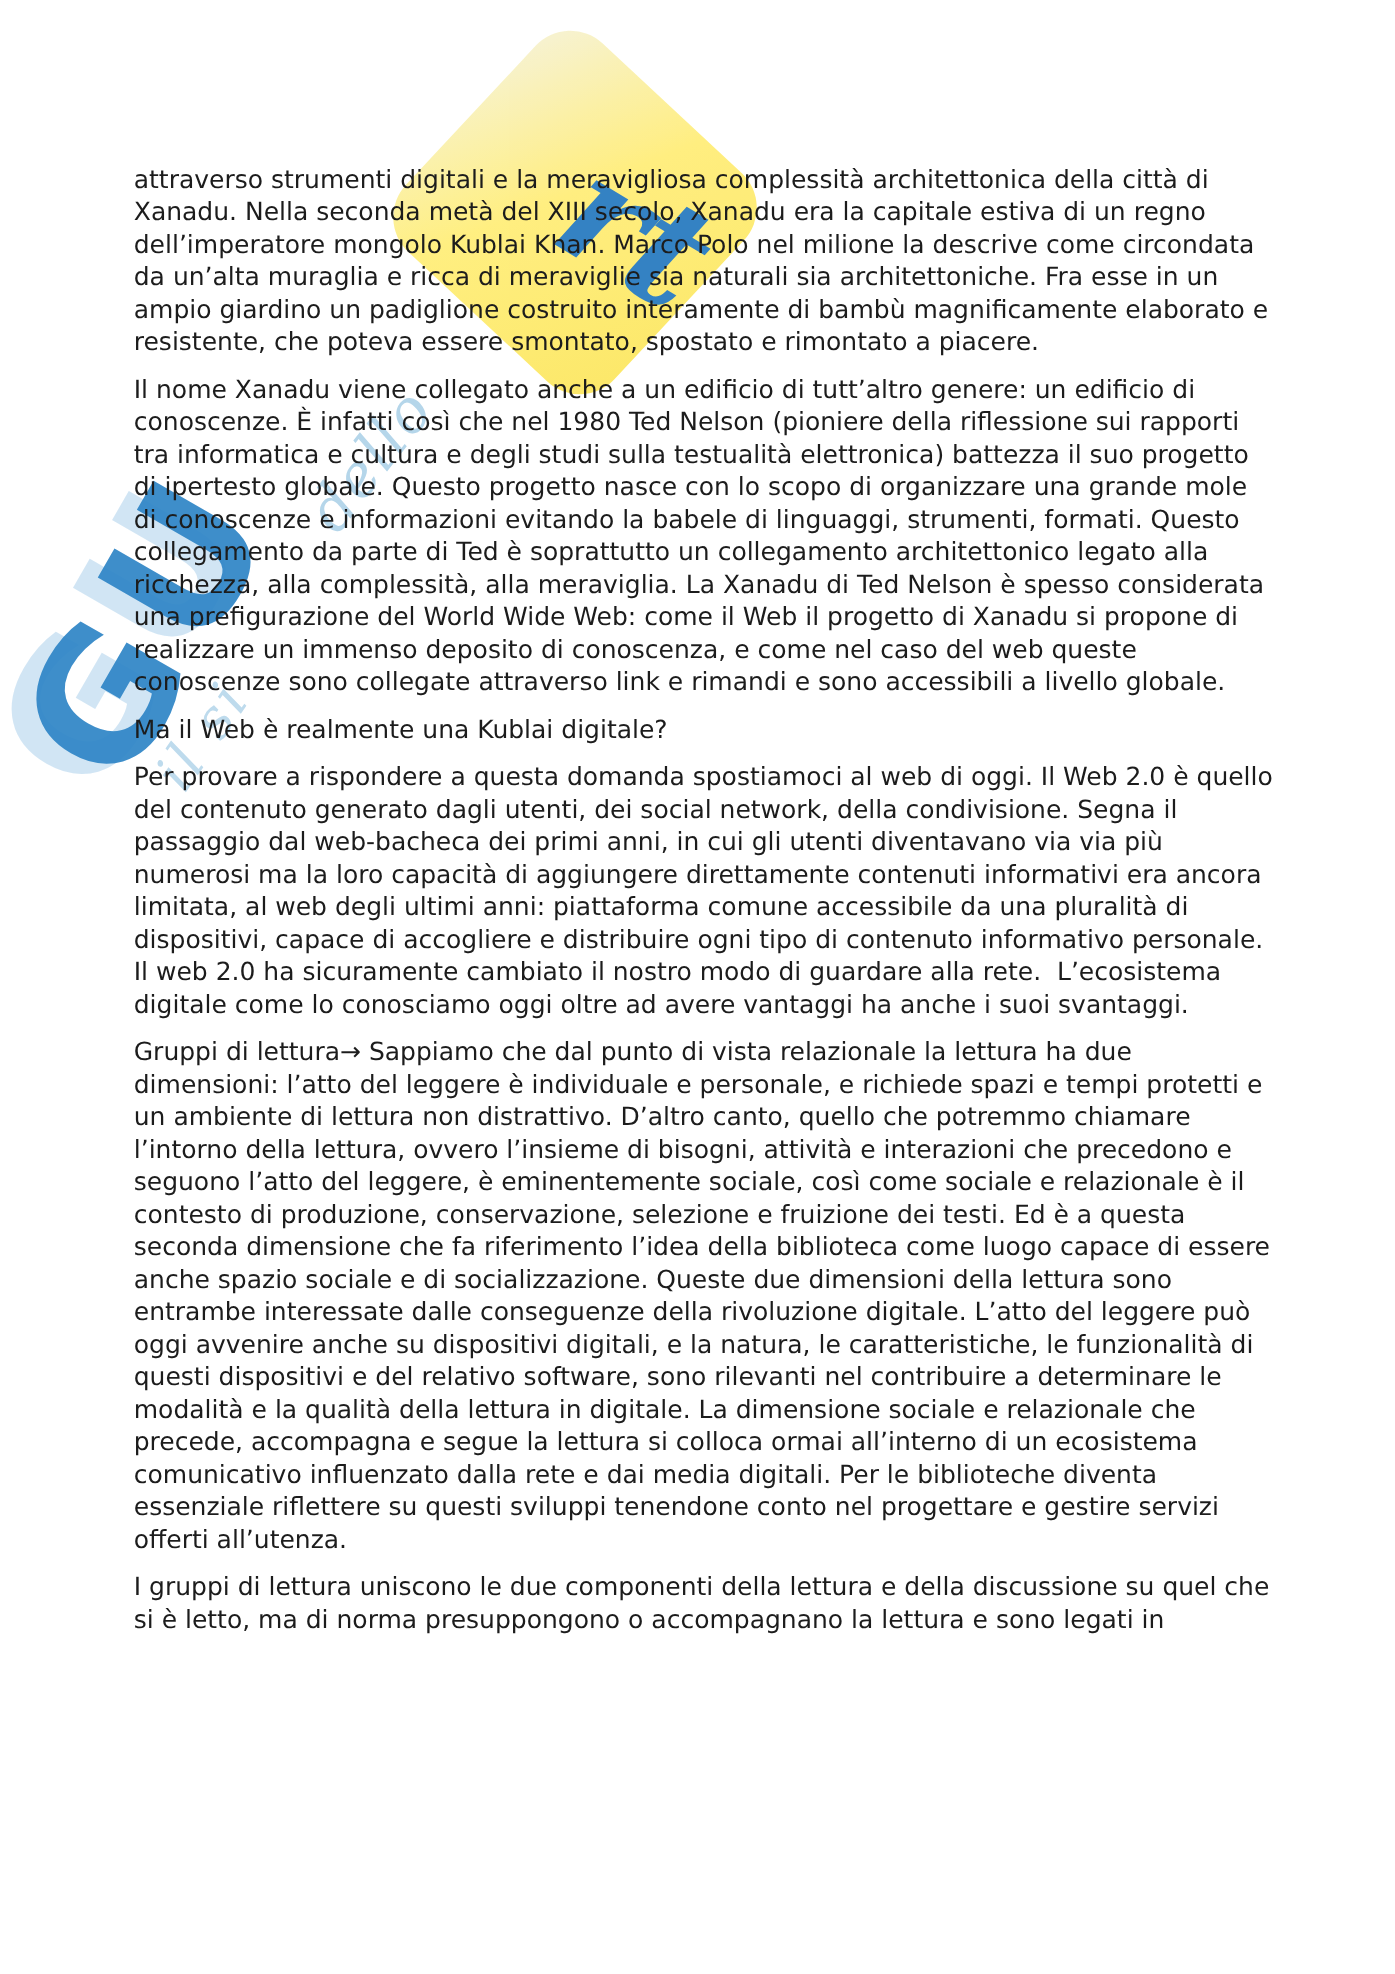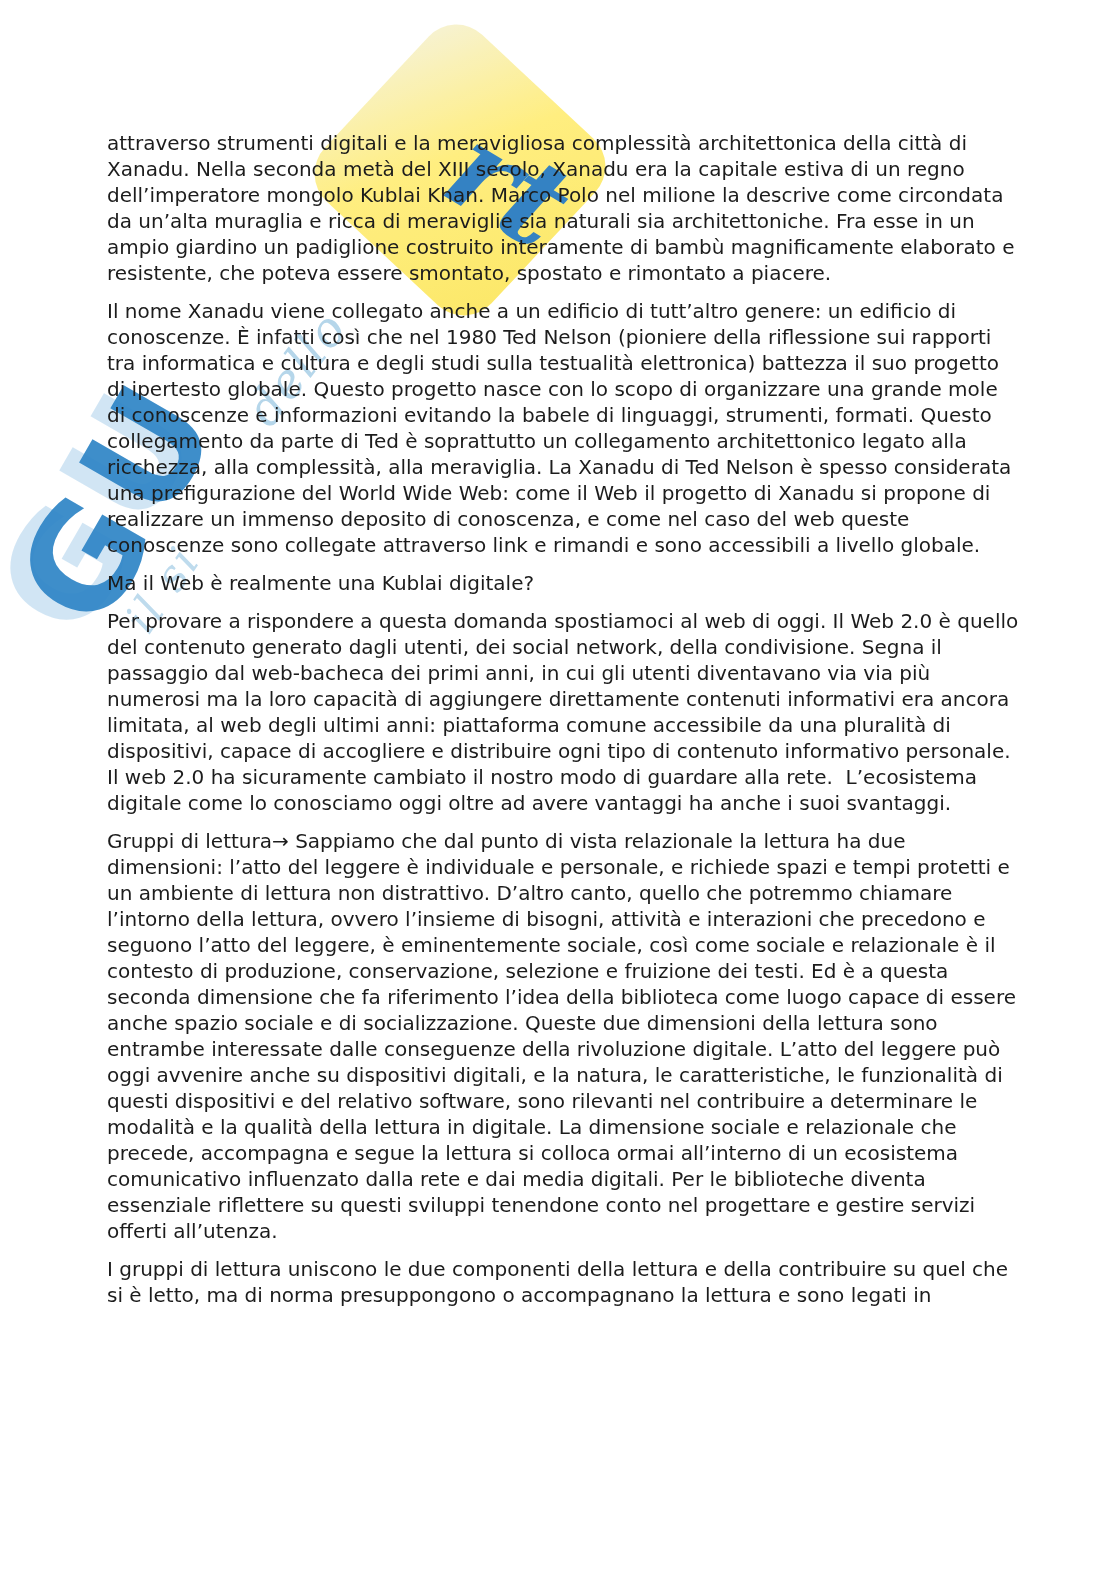--- a/index.html
+++ b/index.html
@@ -117,16 +117,16 @@
       <span class="wm-glyph">rt</span>
     </div>
   </div>
 
   <main class="content">
     <p>attraverso strumenti digitali e la meravigliosa complessità architettonica della città di Xanadu. Nella seconda metà del XIII secolo, Xanadu era la capitale estiva di un regno dell’imperatore mongolo Kublai Khan. Marco Polo nel milione la descrive come circondata da un’alta muraglia e ricca di meraviglie sia naturali sia architettoniche. Fra esse in un ampio giardino un padiglione costruito interamente di bambù magnificamente elaborato e resistente, che poteva essere smontato, spostato e rimontato a piacere.</p>
     <p>Il nome Xanadu viene collegato anche a un edificio di tutt’altro genere: un edificio di conoscenze. È infatti così che nel 1980 Ted Nelson (pioniere della riflessione sui rapporti tra informatica e cultura e degli studi sulla testualità elettronica) battezza il suo progetto di ipertesto globale. Questo progetto nasce con lo scopo di organizzare una grande mole di conoscenze e informazioni evitando la babele di linguaggi, strumenti, formati. Questo collegamento da parte di Ted è soprattutto un collegamento architettonico legato alla ricchezza, alla complessità, alla meraviglia. La Xanadu di Ted Nelson è spesso considerata una prefigurazione del World Wide Web: come il Web il progetto di Xanadu si propone di realizzare un immenso deposito di conoscenza, e come nel caso del web queste conoscenze sono collegate attraverso link e rimandi e sono accessibili a livello globale.</p>
     <p>Ma il Web è realmente una Kublai digitale?</p>
     <p>Per provare a rispondere a questa domanda spostiamoci al web di oggi. Il Web 2.0 è quello del contenuto generato dagli utenti, dei social network, della condivisione. Segna il passaggio dal web-bacheca dei primi anni, in cui gli utenti diventavano via via più numerosi ma la loro capacità di aggiungere direttamente contenuti informativi era ancora limitata, al web degli ultimi anni: piattaforma comune accessibile da una pluralità di dispositivi, capace di accogliere e distribuire ogni tipo di contenuto informativo personale. Il web 2.0 ha sicuramente cambiato il nostro modo di guardare alla rete.  L’ecosistema digitale come lo conosciamo oggi oltre ad avere vantaggi ha anche i suoi svantaggi.</p>
     <p>Gruppi di lettura→ Sappiamo che dal punto di vista relazionale la lettura ha due dimensioni: l’atto del leggere è individuale e personale, e richiede spazi e tempi protetti e un ambiente di lettura non distrattivo. D’altro canto, quello che potremmo chiamare l’intorno della lettura, ovvero l’insieme di bisogni, attività e interazioni che precedono e seguono l’atto del leggere, è eminentemente sociale, così come sociale e relazionale è il contesto di produzione, conservazione, selezione e fruizione dei testi. Ed è a questa seconda dimensione che fa riferimento l’idea della biblioteca come luogo capace di essere anche spazio sociale e di socializzazione. Queste due dimensioni della lettura sono entrambe interessate dalle conseguenze della rivoluzione digitale. L’atto del leggere può oggi avvenire anche su dispositivi digitali, e la natura, le caratteristiche, le funzionalità di questi dispositivi e del relativo software, sono rilevanti nel contribuire a determinare le modalità e la qualità della lettura in digitale. La dimensione sociale e relazionale che precede, accompagna e segue la lettura si colloca ormai all’interno di un ecosistema comunicativo influenzato dalla rete e dai media digitali. Per le biblioteche diventa essenziale riflettere su questi sviluppi tenendone conto nel progettare e gestire servizi offerti all’utenza.</p>
-    <p>I gruppi di lettura uniscono le due componenti della lettura e della contribuire su quel che si è letto, ma di norma presuppongono o accompagnano la lettura e sono legati in</p>
+    <p>I gruppi di lettura uniscono le due componenti della lettura e della discussione su quel che si è letto, ma di norma presuppongono o accompagnano la lettura e sono legati in</p>
   </main>
 
 </div>
 
 </body></html>

